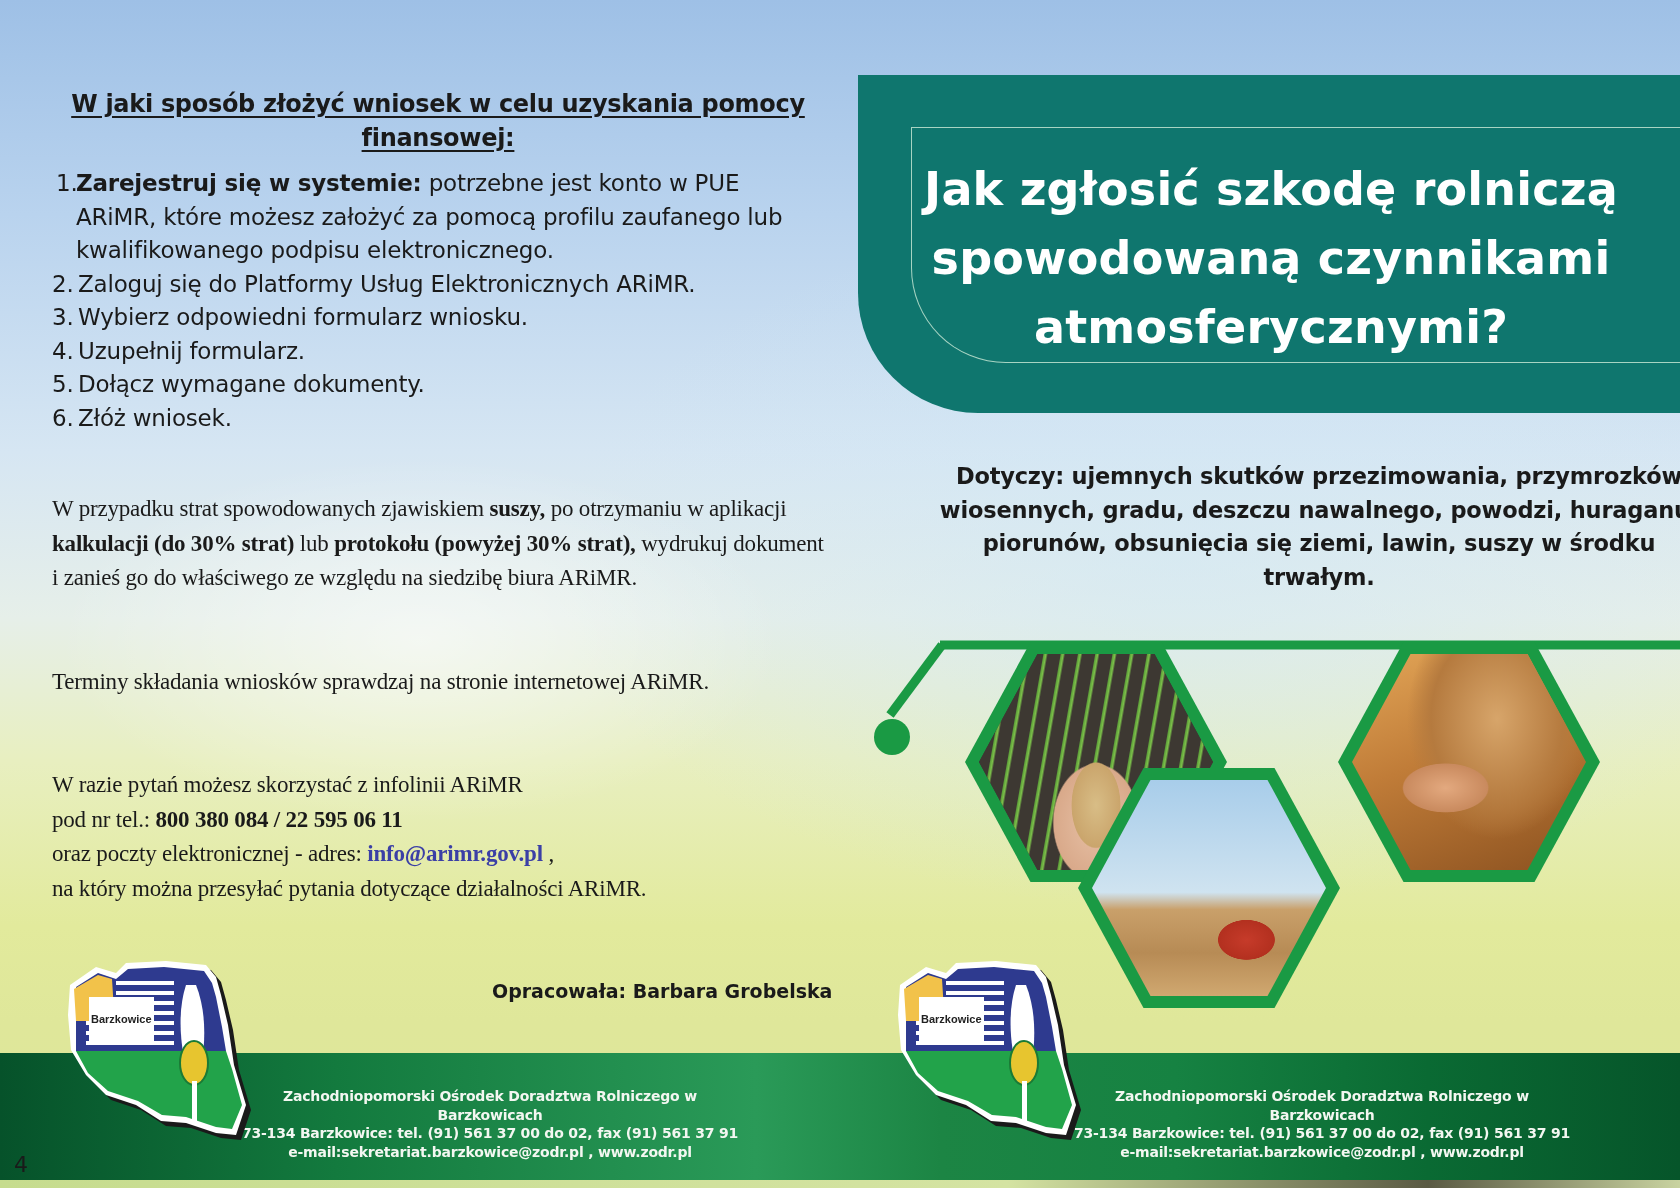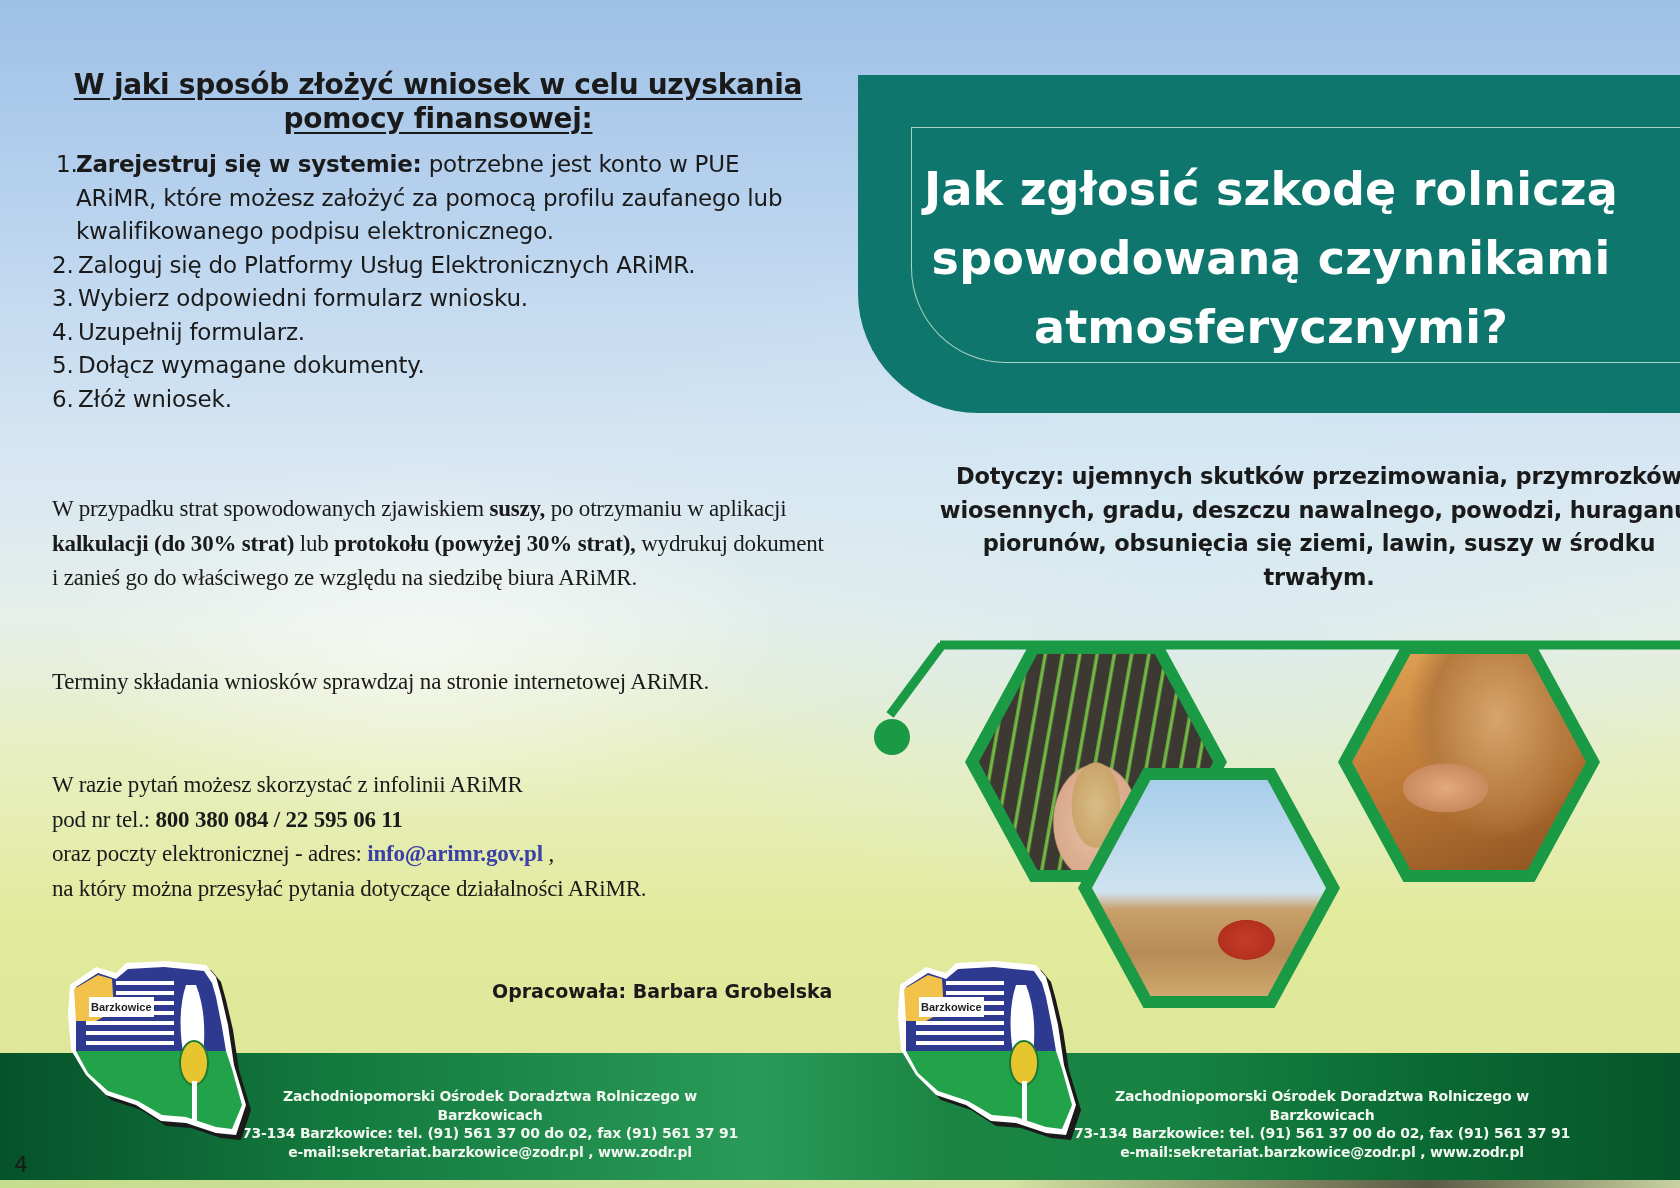--- a/index.html
+++ b/index.html
@@ -11,23 +11,23 @@
     background:
       radial-gradient(ellipse 520px 260px at 420px 640px, rgba(255,255,255,0.55), rgba(255,255,255,0) 70%),
       radial-gradient(ellipse 900px 500px at 1180px 560px, rgba(210,232,245,0.6), rgba(210,232,245,0) 70%),
       linear-gradient(180deg, #9ec0e6 0%, #b9d3ee 18%, #d6e6f3 38%, #e6efe9 52%, #e8efc0 64%, #e2ea9c 78%, #dfe79a 86%, #dde79a 100%);
   }
   .page { position: absolute; inset: 0; }
 
   
   .left { position: absolute; left: 52px; top: 68px; width: 770px; }
   .left-heading {
-    text-align: center; font-weight: bold; font-size: 28px; line-height: 34px;
+    text-align: center; font-weight: bold; font-size: 24px; line-height: 34px;
     text-decoration: underline; text-underline-offset: 4px; letter-spacing: -0.3px;
-    width: 760px; margin-left: 6px;
+    width: 760px; margin-left: 6px; margin-top: 19px;
   }
   .steps { margin-top: 12px; font-size: 23px; line-height: 33.5px; letter-spacing: -0.2px; }
   .step { display: flex; }
   .step .num { width: 26px; flex: none; }
   .step.first .num { width: 20px; margin-left: 4px; }
   .step b { font-weight: bold; }
   .para { font-size: 23px; line-height: 34.5px; letter-spacing: -0.2px; font-family: Liberation Serif, serif; }
   .para b { font-weight: bold; }
   .p1 { position: absolute; left: 52px; top: 492px; width: 780px; }
   .p2 { position: absolute; left: 52px; top: 665px; width: 780px; }
@@ -99,21 +99,21 @@
     font-weight: bold; font-size: 14px; line-height: 18.5px; letter-spacing: -0.2px; }
   .f-left { left: 230px; }
   .f-right { left: 1062px; }
   .page-num { position: absolute; left: 14px; top: 1152px; font-size: 22px; color: #1a1a1a; }
 
   
   .logo { position: absolute; width: 210px; height: 200px; }
   .logo-left { left: 56px; top: 955px; }
   .logo-right { left: 886px; top: 955px; }
   .logo-label { position: absolute; left: 33px; top: 42px; font-family: "Liberation Sans", sans-serif;
-    font-weight: bold; font-size: 11px; color: #222; background: #fff; padding: 4px 2px; }
+    font-weight: bold; font-size: 11px; color: #222; background: #fff; padding: 16px 2px; }
 </style>
 </head>
 <body>
 
 <div class="page">
 
   <div class="left">
     <div class="left-heading">W jaki sposób złożyć wniosek w celu uzyskania pomocy finansowej:</div>
     <div class="steps">
       <div class="step first">

